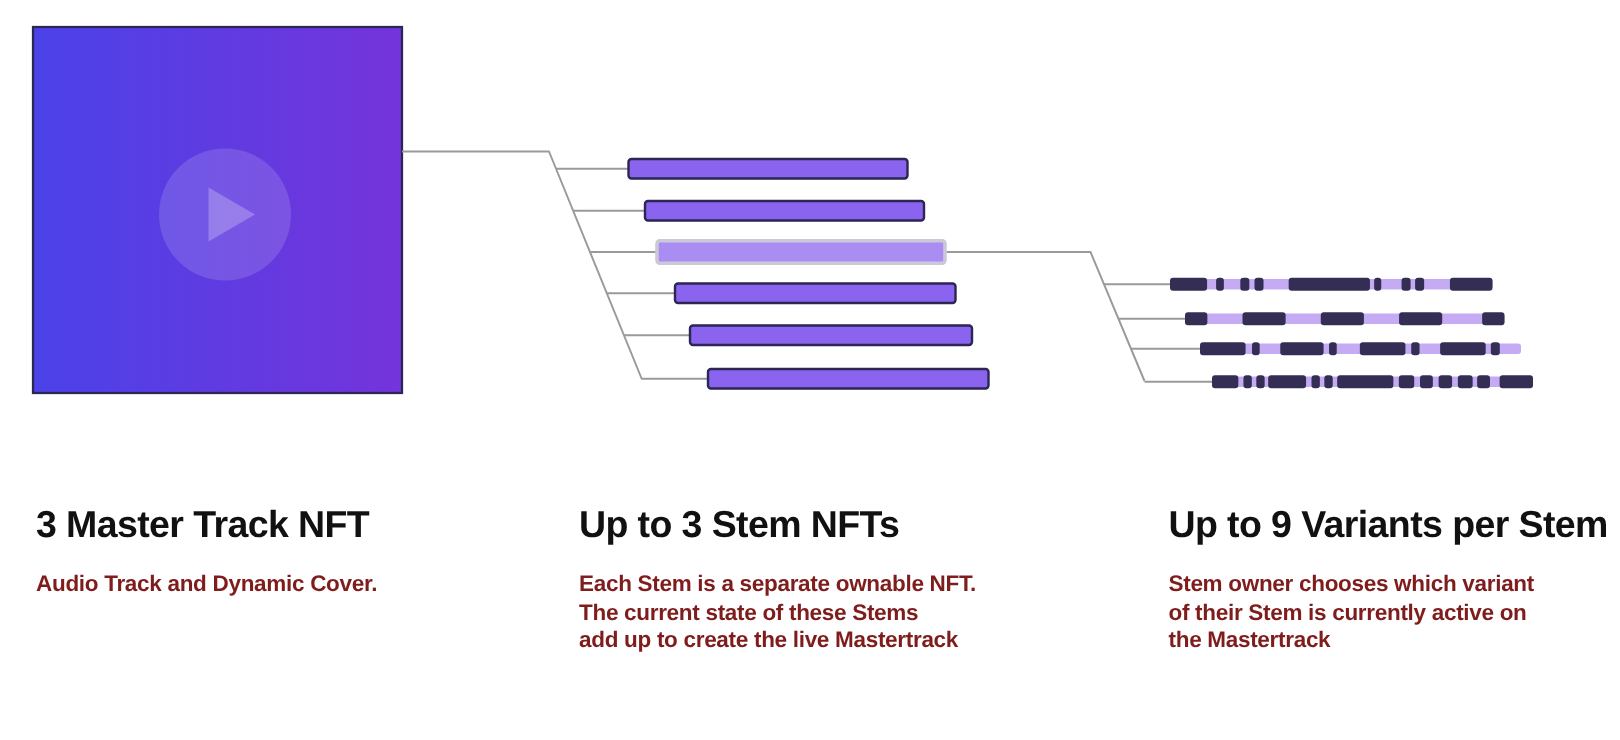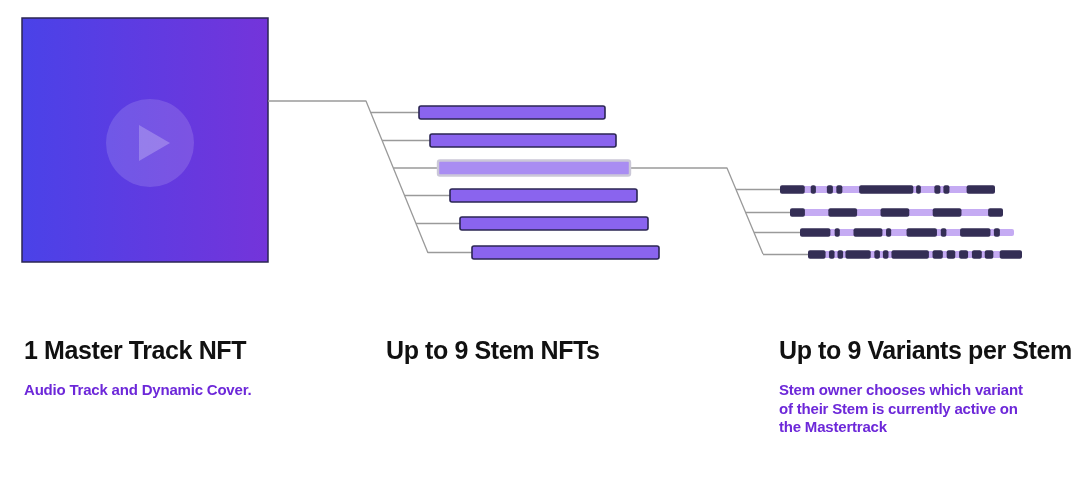--- a/index.html
+++ b/index.html
@@ -11,21 +11,21 @@
     overflow:hidden;
   }
   #diagram-svg{position:absolute;left:0;top:0;}
   .col{position:absolute;top:336px;color:#141414;}
   .col h2{
     font-size:25px;font-weight:bold;margin:0 0 14px 0;
     letter-spacing:-0.4px;white-space:nowrap;color:#111111;
   }
   .col p{
     font-size:15px;font-weight:bold;line-height:18.5px;
-    margin:16px 0 18px 0;letter-spacing:-0.2px;white-space:pre-line;color:#6d28d9;
+    margin:16px 0 18px 0;letter-spacing:-0.2px;white-space:pre-line;color:#7f1d1d;
   }
   #col-master{left:24px;width:340px;}
   #col-stems{left:386px;width:360px;}
   #col-variants{left:779px;width:310px;}
 </style>
 </head>
 <body>
 
 <div class="canvas">
 
@@ -92,26 +92,29 @@
       <rect x="891.46" y="250.2" width="37.449999999999996" height="8.6" rx="2" fill="#342e55"></rect>
       <rect x="932.548" y="250.2" width="10.272" height="8.6" rx="2" fill="#342e55"></rect>
       <rect x="946.672" y="250.2" width="8.56" height="8.6" rx="2" fill="#342e55"></rect>
       <rect x="959.0840000000001" y="250.2" width="8.988000000000001" height="8.6" rx="2" fill="#342e55"></rect>
       <rect x="971.924" y="250.2" width="9.844" height="8.6" rx="2" fill="#342e55"></rect>
       <rect x="984.764" y="250.2" width="8.56" height="8.6" rx="2" fill="#342e55"></rect>
       <rect x="999.744" y="250.2" width="22.256" height="8.6" rx="2" fill="#342e55"></rect>
     </svg>
 
   <div class="col" id="col-master">
-    <h2>1 Master Track NFT</h2>
+    <h2>3 Master Track NFT</h2>
     <p>Audio Track and Dynamic Cover.</p>
   </div>
 
   <div class="col" id="col-stems">
-    <h2>Up to 9 Stem NFTs</h2>
+    <h2>Up to 3 Stem NFTs</h2>
+    <p>Each Stem is a separate ownable NFT.
+The current state of these Stems
+add up to create the live Mastertrack</p>
   </div>
 
   <div class="col" id="col-variants">
     <h2>Up to 9 Variants per Stem</h2>
     <p>Stem owner chooses which variant
 of their Stem is currently active on
 the Mastertrack</p>
   </div>
 
 </div>

